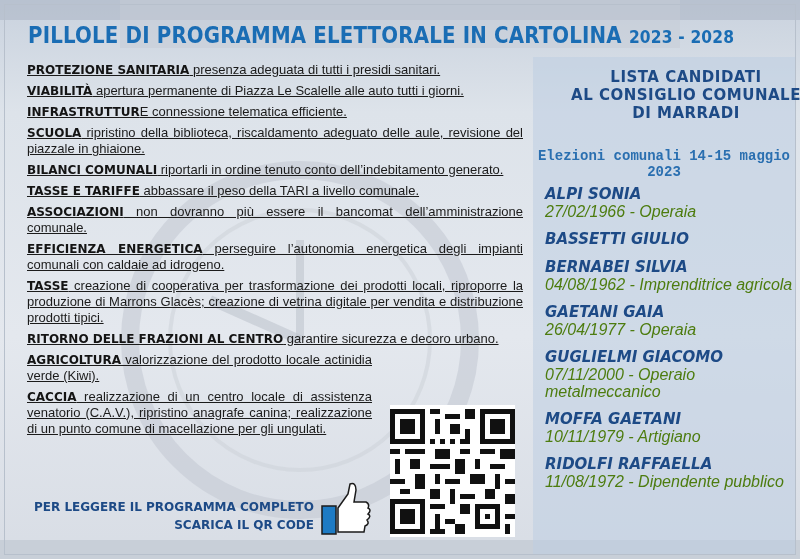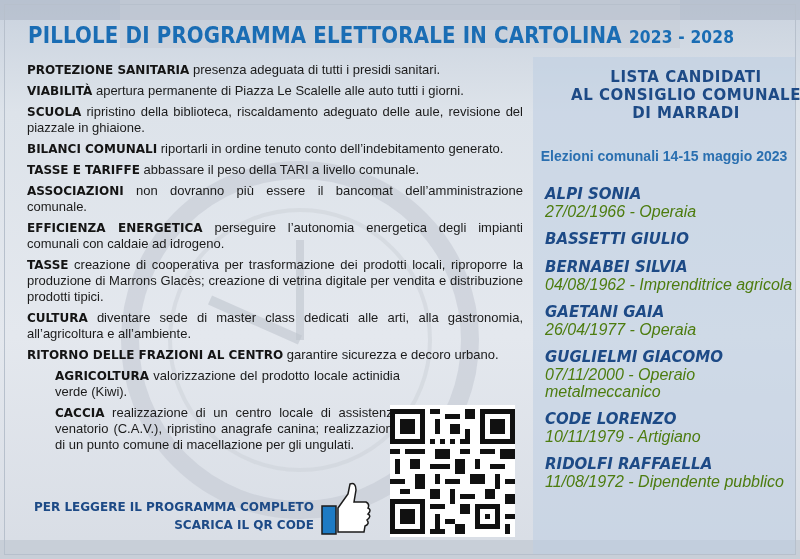--- a/index.html
+++ b/index.html
@@ -21,22 +21,22 @@
     font-family: "DejaVu Sans", sans-serif; font-weight: bold;
     font-size: 23px; color: #1a6db4; letter-spacing: 0.2px;
     white-space: nowrap; transform: scaleX(0.86); transform-origin: left center;
   }
   .title .years { font-size: 18px; color: #1a6db4; }
   .program {
     position: absolute; left: 27px; top: 62px; width: 496px;
     font-family: "Liberation Sans", sans-serif; font-size: 13px; line-height: 16px;
     color: #1b1b1b;
   }
-  .program .item { margin-bottom: 5px; text-align: justify; }
-  .program .item.narrow { width: 345px; margin-left: 28px; }
+  .program .item { margin-bottom: 5px; text-align: justify; text-decoration: underline; }
+  .program .item.narrow { width: 345px; }
   .program .key {
     font-family: "DejaVu Sans", sans-serif; font-weight: bold; font-size: 12px; color: #141414;
   }
   .cta {
     position: absolute; left: 24px; top: 498px; width: 290px; text-align: right;
     font-family: "DejaVu Sans", sans-serif; font-weight: bold; font-size: 12px;
     color: #1d4a86; line-height: 18px;
   }
   .thumb { position: absolute; left: 320px; top: 480px; width: 52px; width: 52px; height: 58px; }
   .qr { position: absolute; left: 390px; top: 405px; width: 125px; height: 132px; background: #fff; }
@@ -44,21 +44,21 @@
     position: absolute; left: 533px; top: 57px; width: 262px; height: 497px;
     background: rgba(190, 206, 226, 0.55);
   }
   .panel-head {
     position: absolute; left: 533px; top: 68px; width: 306px; text-align: center;
     font-family: "DejaVu Sans", sans-serif; font-weight: bold; font-size: 15px;
     color: #1d4a86; line-height: 18px; letter-spacing: 0.5px;
   }
   .panel-sub {
     position: absolute; left: 533px; top: 148px; width: 262px; text-align: center;
-    font-family: Liberation Sans, sans-serif; font-weight: bold; font-size: 14px; color: #2a6fb0;
+    font-family: Liberation Mono, monospace; font-weight: bold; font-size: 14px; color: #2a6fb0;
   }
   .cands { position: absolute; left: 545px; top: 185px; width: 250px; }
   .cand { margin-bottom: 10px; font-style: italic; }
   .cand .name {
     font-family: "DejaVu Sans", sans-serif; font-weight: bold; font-size: 15px; color: #1d4a86; line-height: 18px;
   }
   .cand .info {
     font-family: "Liberation Sans", sans-serif; font-size: 16px; color: #4d7c0f; line-height: 17px;
   }
 </style>
@@ -80,27 +80,27 @@
 <div class="title">
   <span>PILLOLE DI PROGRAMMA  ELETTORALE IN CARTOLINA</span>
   <span class="years">2023 - 2028</span>
 </div>
 
 <div class="panel"></div>
 
 <div class="program">
   <div class="item"><span class="key">PROTEZIONE SANITARIA</span><span> presenza adeguata di tutti i presidi sanitari.</span></div>
   <div class="item"><span class="key">VIABILITÀ</span><span> apertura permanente di Piazza Le Scalelle alle auto tutti i giorni.</span></div>
+  <div class="item"><span class="key">INFRASTRUTTUR</span><span>E connessione telematica efficiente.</span></div>
   <div class="item"><span class="key">SCUOLA</span><span> ripristino della biblioteca, riscaldamento adeguato delle aule, revisione del piazzale in ghiaione.</span></div>
   <div class="item"><span class="key">BILANCI COMUNALI</span><span> riportarli in ordine tenuto conto dell’indebitamento generato.</span></div>
   <div class="item"><span class="key">TASSE E TARIFFE</span><span> abbassare il peso della TARI a livello comunale.</span></div>
   <div class="item"><span class="key">ASSOCIAZIONI</span><span> non dovranno più essere il bancomat dell’amministrazione comunale.</span></div>
   <div class="item"><span class="key">EFFICIENZA ENERGETICA</span><span> perseguire l’autonomia energetica degli impianti comunali con caldaie ad idrogeno.</span></div>
   <div class="item"><span class="key">TASSE</span><span> creazione di cooperativa per trasformazione dei prodotti locali, riproporre la produzione di Marrons Glacès; creazione di vetrina digitale per vendita e distribuzione  prodotti tipici.</span></div>
-  <div class="item"><span class="key">CULTURA</span><span> diventare sede di master class dedicati alle arti, alla gastronomia, all’agricoltura e all’ambiente.</span></div>
   <div class="item"><span class="key">RITORNO DELLE FRAZIONI AL CENTRO</span><span>  garantire sicurezza e decoro urbano.</span></div>
   <div class="item narrow"><span class="key">AGRICOLTURA</span><span> valorizzazione del prodotto locale actinidia verde (Kiwi).</span></div>
   <div class="item narrow"><span class="key">CACCIA</span><span> realizzazione di un centro locale di assistenza venatorio (C.A.V.), ripristino anagrafe canina; realizzazione di un punto comune di macellazione per gli ungulati.</span></div>
 </div>
 
 <div class="cta">
   <div>PER LEGGERE IL PROGRAMMA COMPLETO</div>
   <div>SCARICA IL QR CODE</div>
 </div>
 
@@ -191,20 +191,20 @@
     </div>
   <div class="cand">
       <div class="name">GAETANI GAIA</div>
       <div class="info">26/04/1977 - Operaia</div>
     </div>
   <div class="cand">
       <div class="name">GUGLIELMI GIACOMO</div>
       <div class="info">07/11/2000 - Operaio metalmeccanico</div>
     </div>
   <div class="cand">
-      <div class="name">CODE LORENZO</div>
+      <div class="name">MOFFA GAETANI</div>
       <div class="info">10/11/1979 - Artigiano</div>
     </div>
   <div class="cand">
       <div class="name">RIDOLFI RAFFAELLA</div>
       <div class="info">11/08/1972 - Dipendente pubblico</div>
     </div>
 </div>
 
 </body></html>

